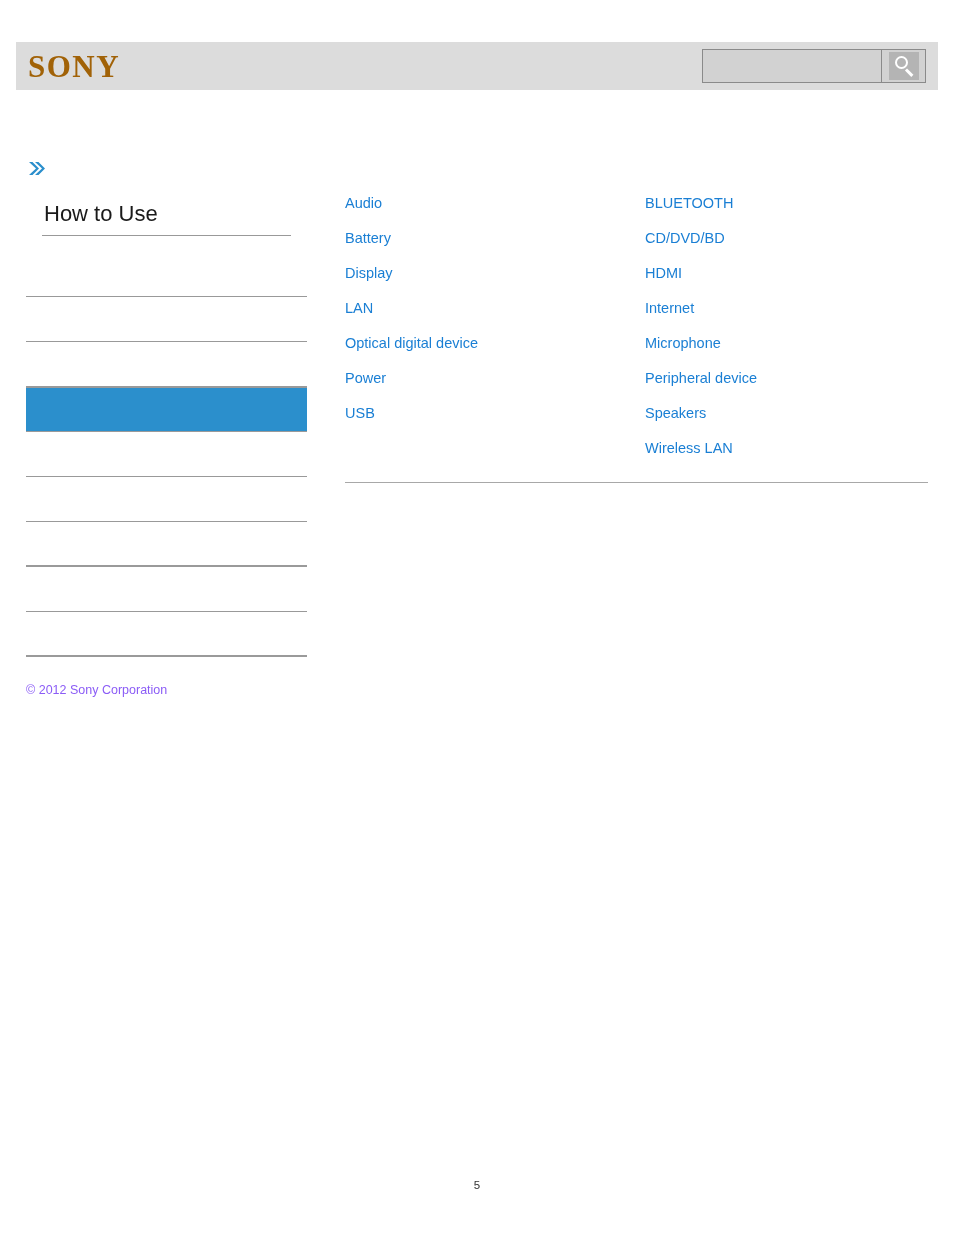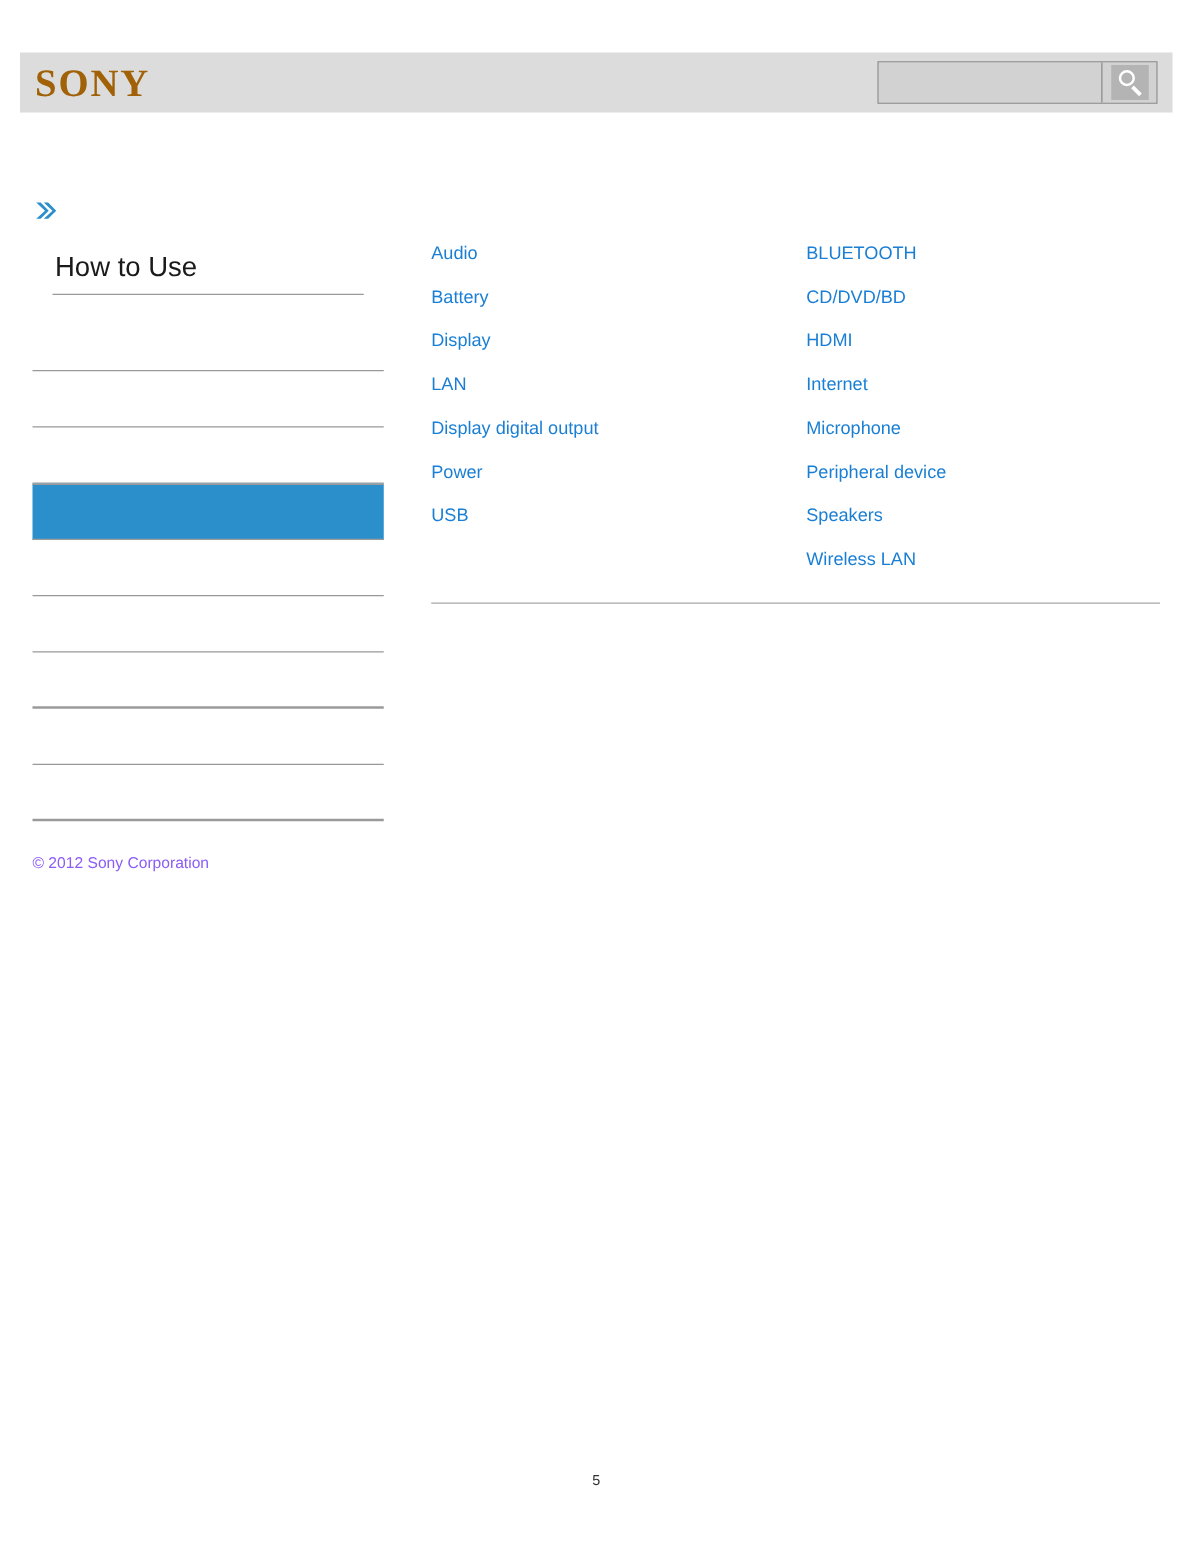--- a/index.html
+++ b/index.html
@@ -300,21 +300,21 @@
         <div class="link-row">
           <a href="#">Battery</a>
         </div>
         <div class="link-row">
           <a href="#">Display</a>
         </div>
         <div class="link-row">
           <a href="#">LAN</a>
         </div>
         <div class="link-row">
-          <a href="#">Display digital output</a>
+          <a href="#">Optical digital device</a>
         </div>
         <div class="link-row">
           <a href="#">Power</a>
         </div>
         <div class="link-row">
           <a href="#">USB</a>
         </div>
       </div>
 
       <div class="link-col right">

